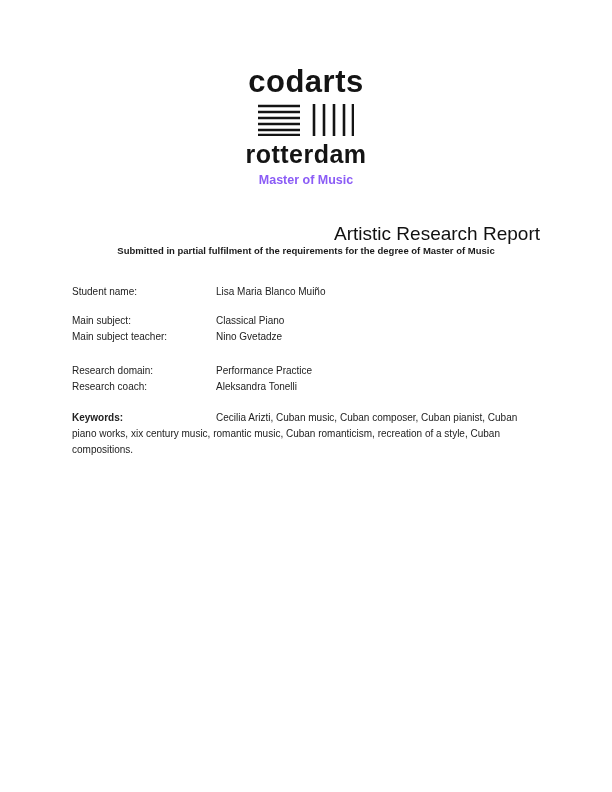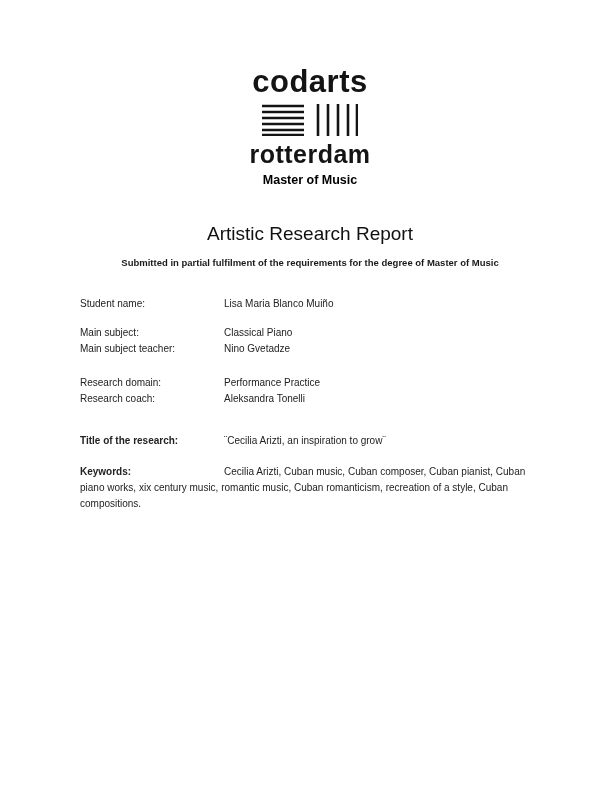--- a/index.html
+++ b/index.html
@@ -10,21 +10,20 @@
   .page {
     position: relative;
     width: 612px;
     height: 760px;
     margin: 0 auto;
     background: #ffffff;
     font-family: "Liberation Sans", sans-serif;
     color: #1f1f1f;
     overflow: hidden;
     box-sizing: border-box;
-    padding-left: 8px;
   }
   .content {
     padding: 0 72px;
     box-sizing: border-box;
   }
   
   .logo-block {
     text-align: center;
     padding-top: 66px;
     line-height: 1;
@@ -44,32 +43,32 @@
   .city {
     font-size: 25px;
     font-weight: 600;
     letter-spacing: 0.5px;
     color: #141414;
   }
   .program {
     margin-top: 7px;
     font-size: 12.5px;
     font-weight: bold;
-    color: #000000;
+    color: #8b5cf6;
   }
   
   .report-title {
     margin-top: 36px;
-    text-align: center;
+    text-align: right;
     font-size: 19px;
     font-weight: 400;
     color: #111111;
   }
   .report-subtitle {
-    margin-top: 12px;
+    margin-top: 0;
     text-align: center;
     font-size: 9.5px;
     font-weight: bold;
     color: #1a1a1a;
   }
   .report-date {
     margin-top: 9px;
     text-align: center;
     font-size: 9.5px;
     color: #1a1a1a;
@@ -148,23 +147,20 @@
       </p>
 
       <p class="gap-md">
         <span class="label">Research domain:</span><span>Performance Practice</span>
       </p>
 
       <p>
         <span class="label">Research coach:</span><span>Aleksandra Tonelli</span>
       </p>
 
-      <p class="gap-lg">
-        <span class="label bold">Title of the research:</span><span>¨Cecilia Arizti, an inspiration to grow¨</span>
-      </p>
 
 
       <p class="gap-k">
         <span class="label bold">Keywords:</span><span>Cecilia Arizti, Cuban music, Cuban composer, Cuban pianist, Cuban piano works, xix century music, romantic music, Cuban romanticism, recreation of a style, Cuban compositions.</span>
       </p>
 
     </div>
   </div>
 </div>
 

